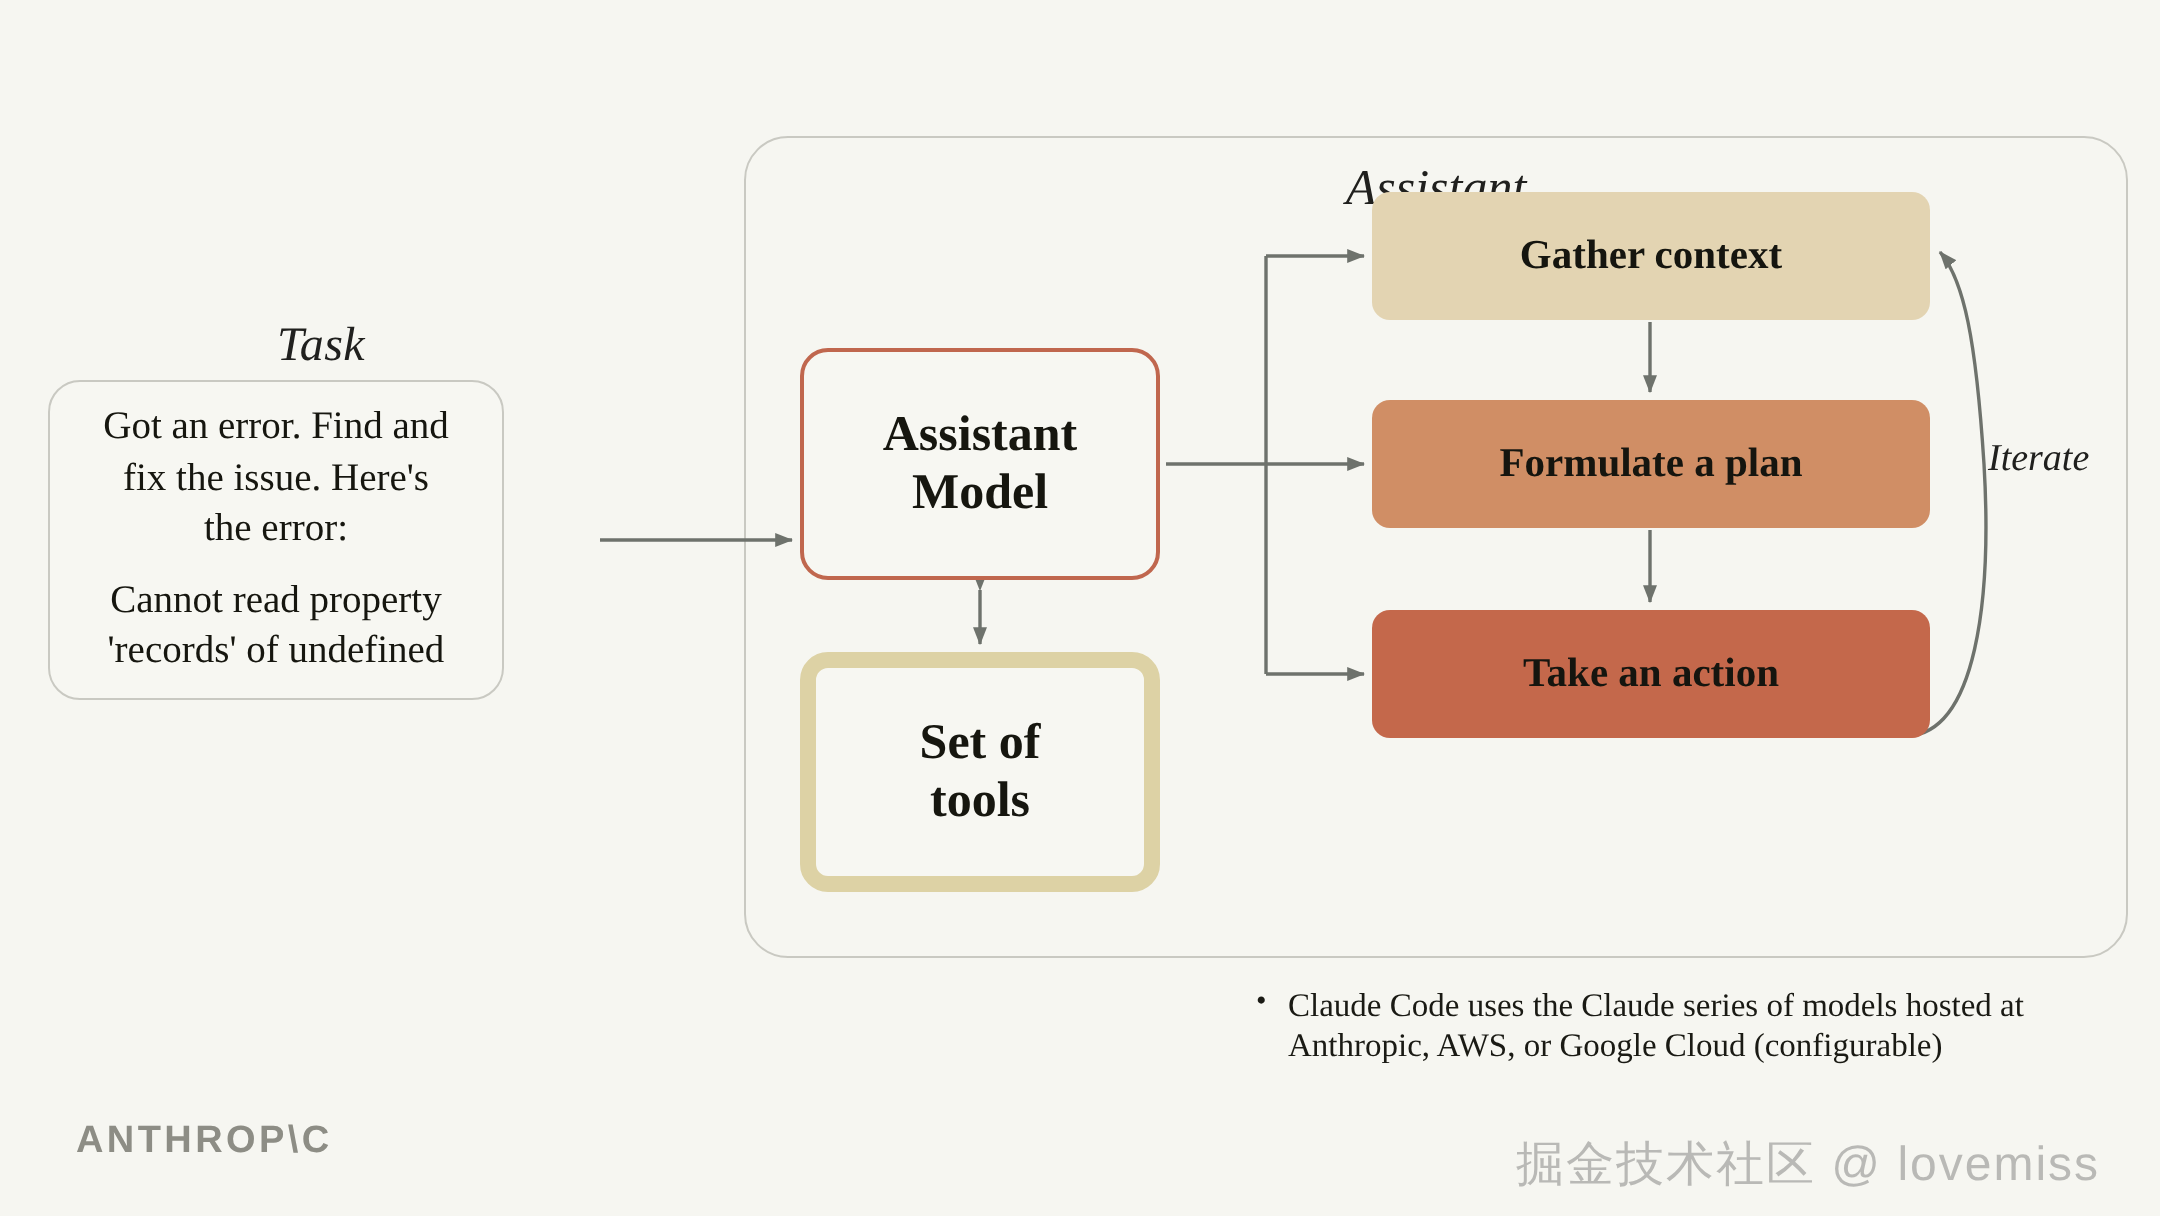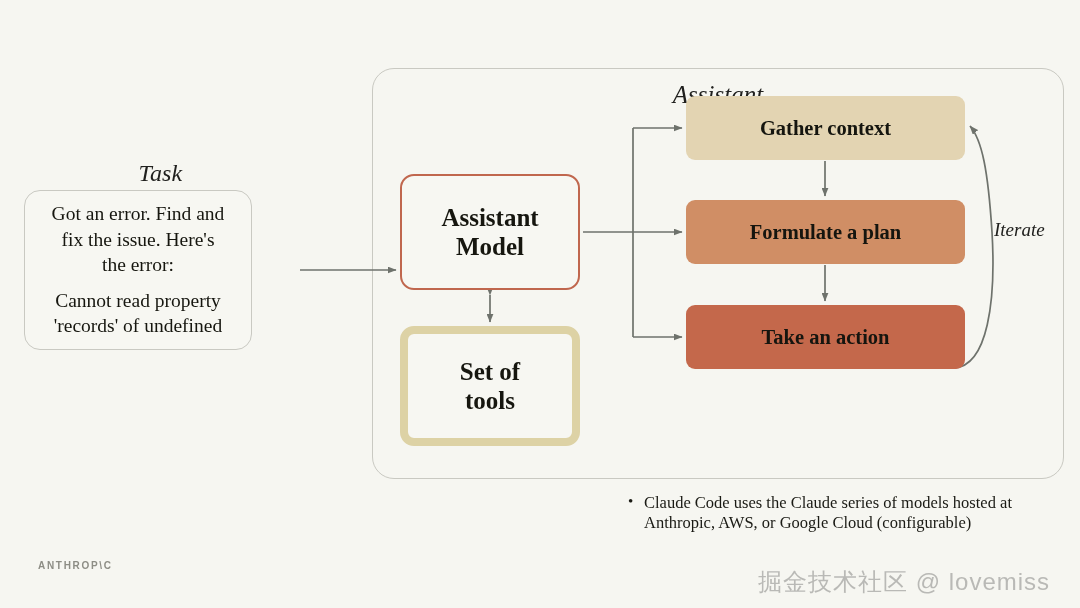--- a/index.html
+++ b/index.html
@@ -179,21 +179,21 @@
     top: -1px;
     font-size: 15px;
     color: #1a1a14;
   }
 
   
   #anthropic-logo {
     left: 38px;
     top: 560px;
     font-family: "Liberation Sans", "DejaVu Sans", sans-serif;
-    font-size: 10px;
+    font-size: 19px;
     font-weight: bold;
     letter-spacing: 1.7px;
     color: #8d8d85;
     z-index: 3;
   }
 
   
   #watermark {
     left: 758px;
     top: 566px;

